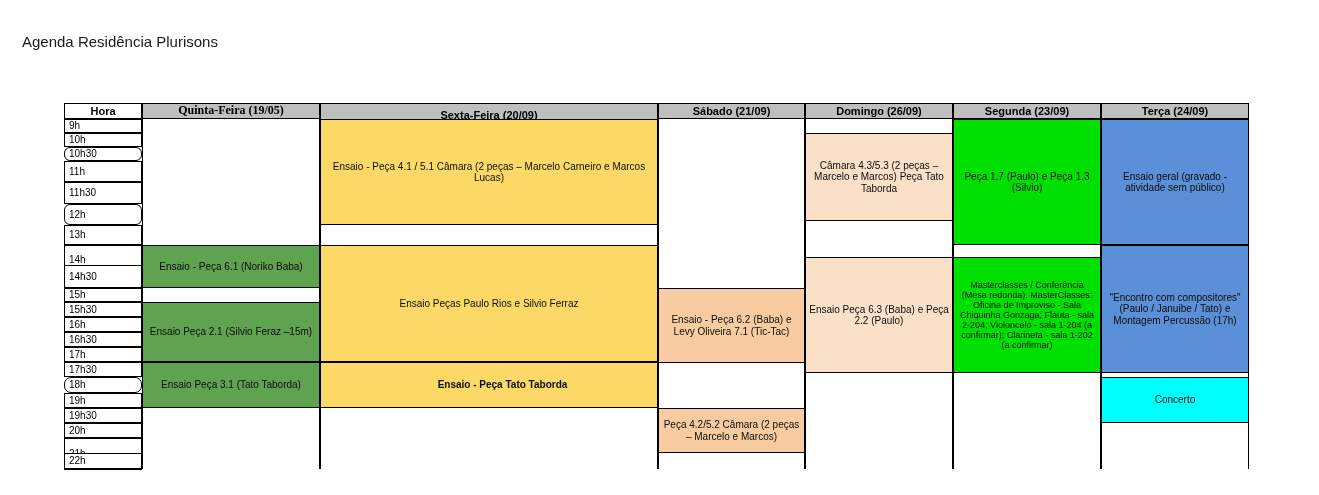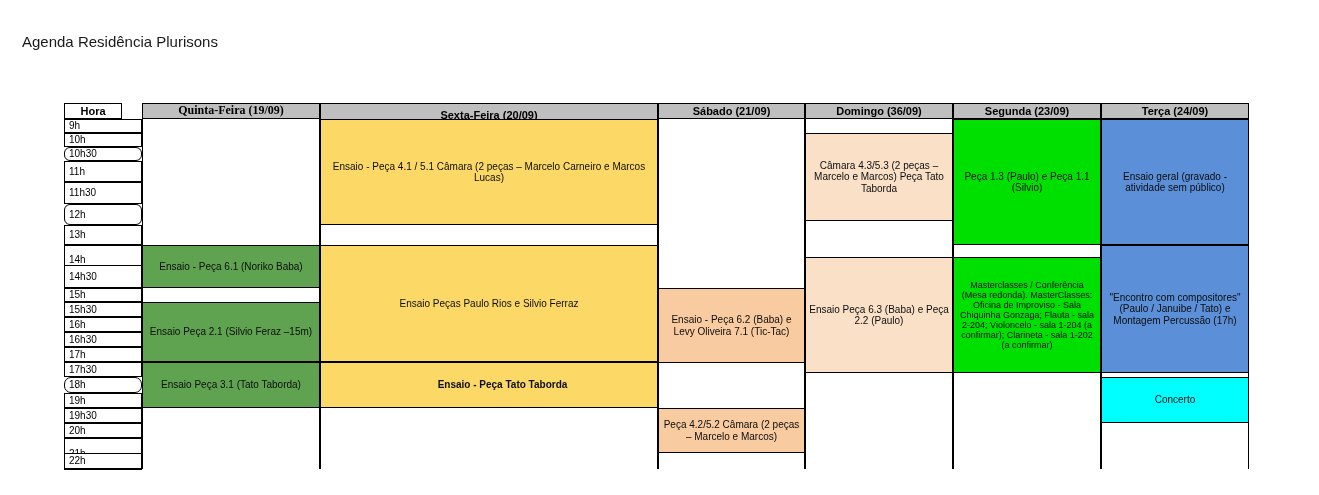--- a/index.html
+++ b/index.html
@@ -74,25 +74,25 @@
     border-right: 1px solid #000;
   }
 </style>
 </head>
 <body>
 
 <div id="page-title">Agenda Residência Plurisons</div>
 
 <div id="grid-wrap">
 
-  <div class="cell hora-hdr" style="left:64px;top:103px;width:58px;height:16px;">Hora</div>
-  <div class="cell hdr hdr-serif" style="left:142px;top:103px;width:178px;height:16px;">Quinta-Feira (19/09)</div>
+  <div class="cell hora-hdr" style="left:64px;top:103px;width:78px;height:16px;">Hora</div>
+  <div class="cell hdr hdr-serif" style="left:142px;top:103px;width:178px;height:16px;">Quinta-Feira (19/05)</div>
   <div class="cell hdr" style="left:320px;top:103px;width:338px;height:24px;text-decoration:underline;">Sexta-Feira (20/09)</div>
   <div class="cell hdr" style="left:658px;top:103px;width:147px;height:16px;">Sábado (21/09)</div>
-  <div class="cell hdr" style="left:805px;top:103px;width:148px;height:16px;">Domingo (36/09)</div>
+  <div class="cell hdr" style="left:805px;top:103px;width:148px;height:16px;">Domingo (26/09)</div>
   <div class="cell hdr" style="left:953px;top:103px;width:148px;height:16px;">Segunda (23/09)</div>
   <div class="cell hdr" style="left:1101px;top:103px;width:148px;height:16px;">Terça (24/09)</div>
 
   <div class="cell hour" style="left:64px;top:119px;width:78px;height:14px;">9h</div>
   <div class="cell hour" style="left:64px;top:133px;width:78px;height:14px;">10h</div>
   <div class="cell hour" style="left:64px;top:147px;width:78px;height:14px;border-radius:6px;">10h30</div>
   <div class="cell hour" style="left:64px;top:161px;width:78px;height:21px;">11h</div>
   <div class="cell hour" style="left:64px;top:182px;width:78px;height:22px;">11h30</div>
   <div class="cell hour" style="left:64px;top:204px;width:78px;height:21px;border-radius:6px;">12h</div>
   <div class="cell hour" style="left:64px;top:225px;width:78px;height:20px;">13h</div>
@@ -125,20 +125,20 @@
   <div class="cell ev" style="left:320px;top:119px;width:338px;height:106px;background:#FCD966;">Ensaio - Peça 4.1 / 5.1 Câmara (2 peças – Marcelo Carneiro e Marcos Lucas)</div>
   <div class="cell ev" style="left:320px;top:245px;width:338px;height:117px;background:#FCD966;">Ensaio Peças Paulo Rios e Silvio Ferraz</div>
   <div class="cell ev ev-b" style="left:320px;top:362px;width:338px;height:46px;background:#FCD966;padding-left:30px;">Ensaio - Peça Tato Taborda</div>
 
   <div class="cell ev" style="left:658px;top:288px;width:147px;height:75px;background:#F8CBA0;">Ensaio - Peça 6.2 (Baba) e Levy Oliveira 7.1 (Tic-Tac)</div>
   <div class="cell ev" style="left:658px;top:408px;width:147px;height:45px;background:#F8CBA0;">Peça 4.2/5.2 Câmara (2 peças – Marcelo e Marcos)</div>
 
   <div class="cell ev" style="left:805px;top:133px;width:148px;height:88px;background:#FBE0C8;">Câmara 4.3/5.3 (2 peças – Marcelo e Marcos) Peça Tato Taborda</div>
   <div class="cell ev" style="left:805px;top:257px;width:148px;height:116px;background:#FBE0C8;">Ensaio Peça 6.3 (Baba) e Peça 2.2 (Paulo)</div>
 
-  <div class="cell ev" style="left:953px;top:119px;width:148px;height:126px;background:#00E000;">Peça 1.3 (Paulo) e Peça 1.1 (Silvio)</div>
+  <div class="cell ev" style="left:953px;top:119px;width:148px;height:126px;background:#00E000;">Peça 1.7 (Paulo) e Peça 1.3 (Silvio)</div>
   <div class="cell ev ev-sm" style="left:953px;top:257px;width:148px;height:116px;background:#00E000;">Masterclasses / Conferência (Mesa redonda). MasterClasses: Oficina de Improviso - Sala Chiquinha Gonzaga; Flauta - sala 2-204; Violoncelo - sala 1-204 (a confirmar); Clarineta - sala 1-202 (a confirmar)</div>
 
   <div class="cell ev" style="left:1101px;top:119px;width:148px;height:126px;background:#5B8FD8;">Ensaio geral (gravado - atividade sem público)</div>
   <div class="cell ev" style="left:1101px;top:245px;width:148px;height:128px;background:#5B8FD8;">"Encontro com compositores" (Paulo / Januibe / Tato) e Montagem Percussão (17h)</div>
   <div class="cell ev" style="left:1101px;top:377px;width:148px;height:46px;background:#00FFFF;">Concerto</div>
 
 </div>
 
 </body></html>

